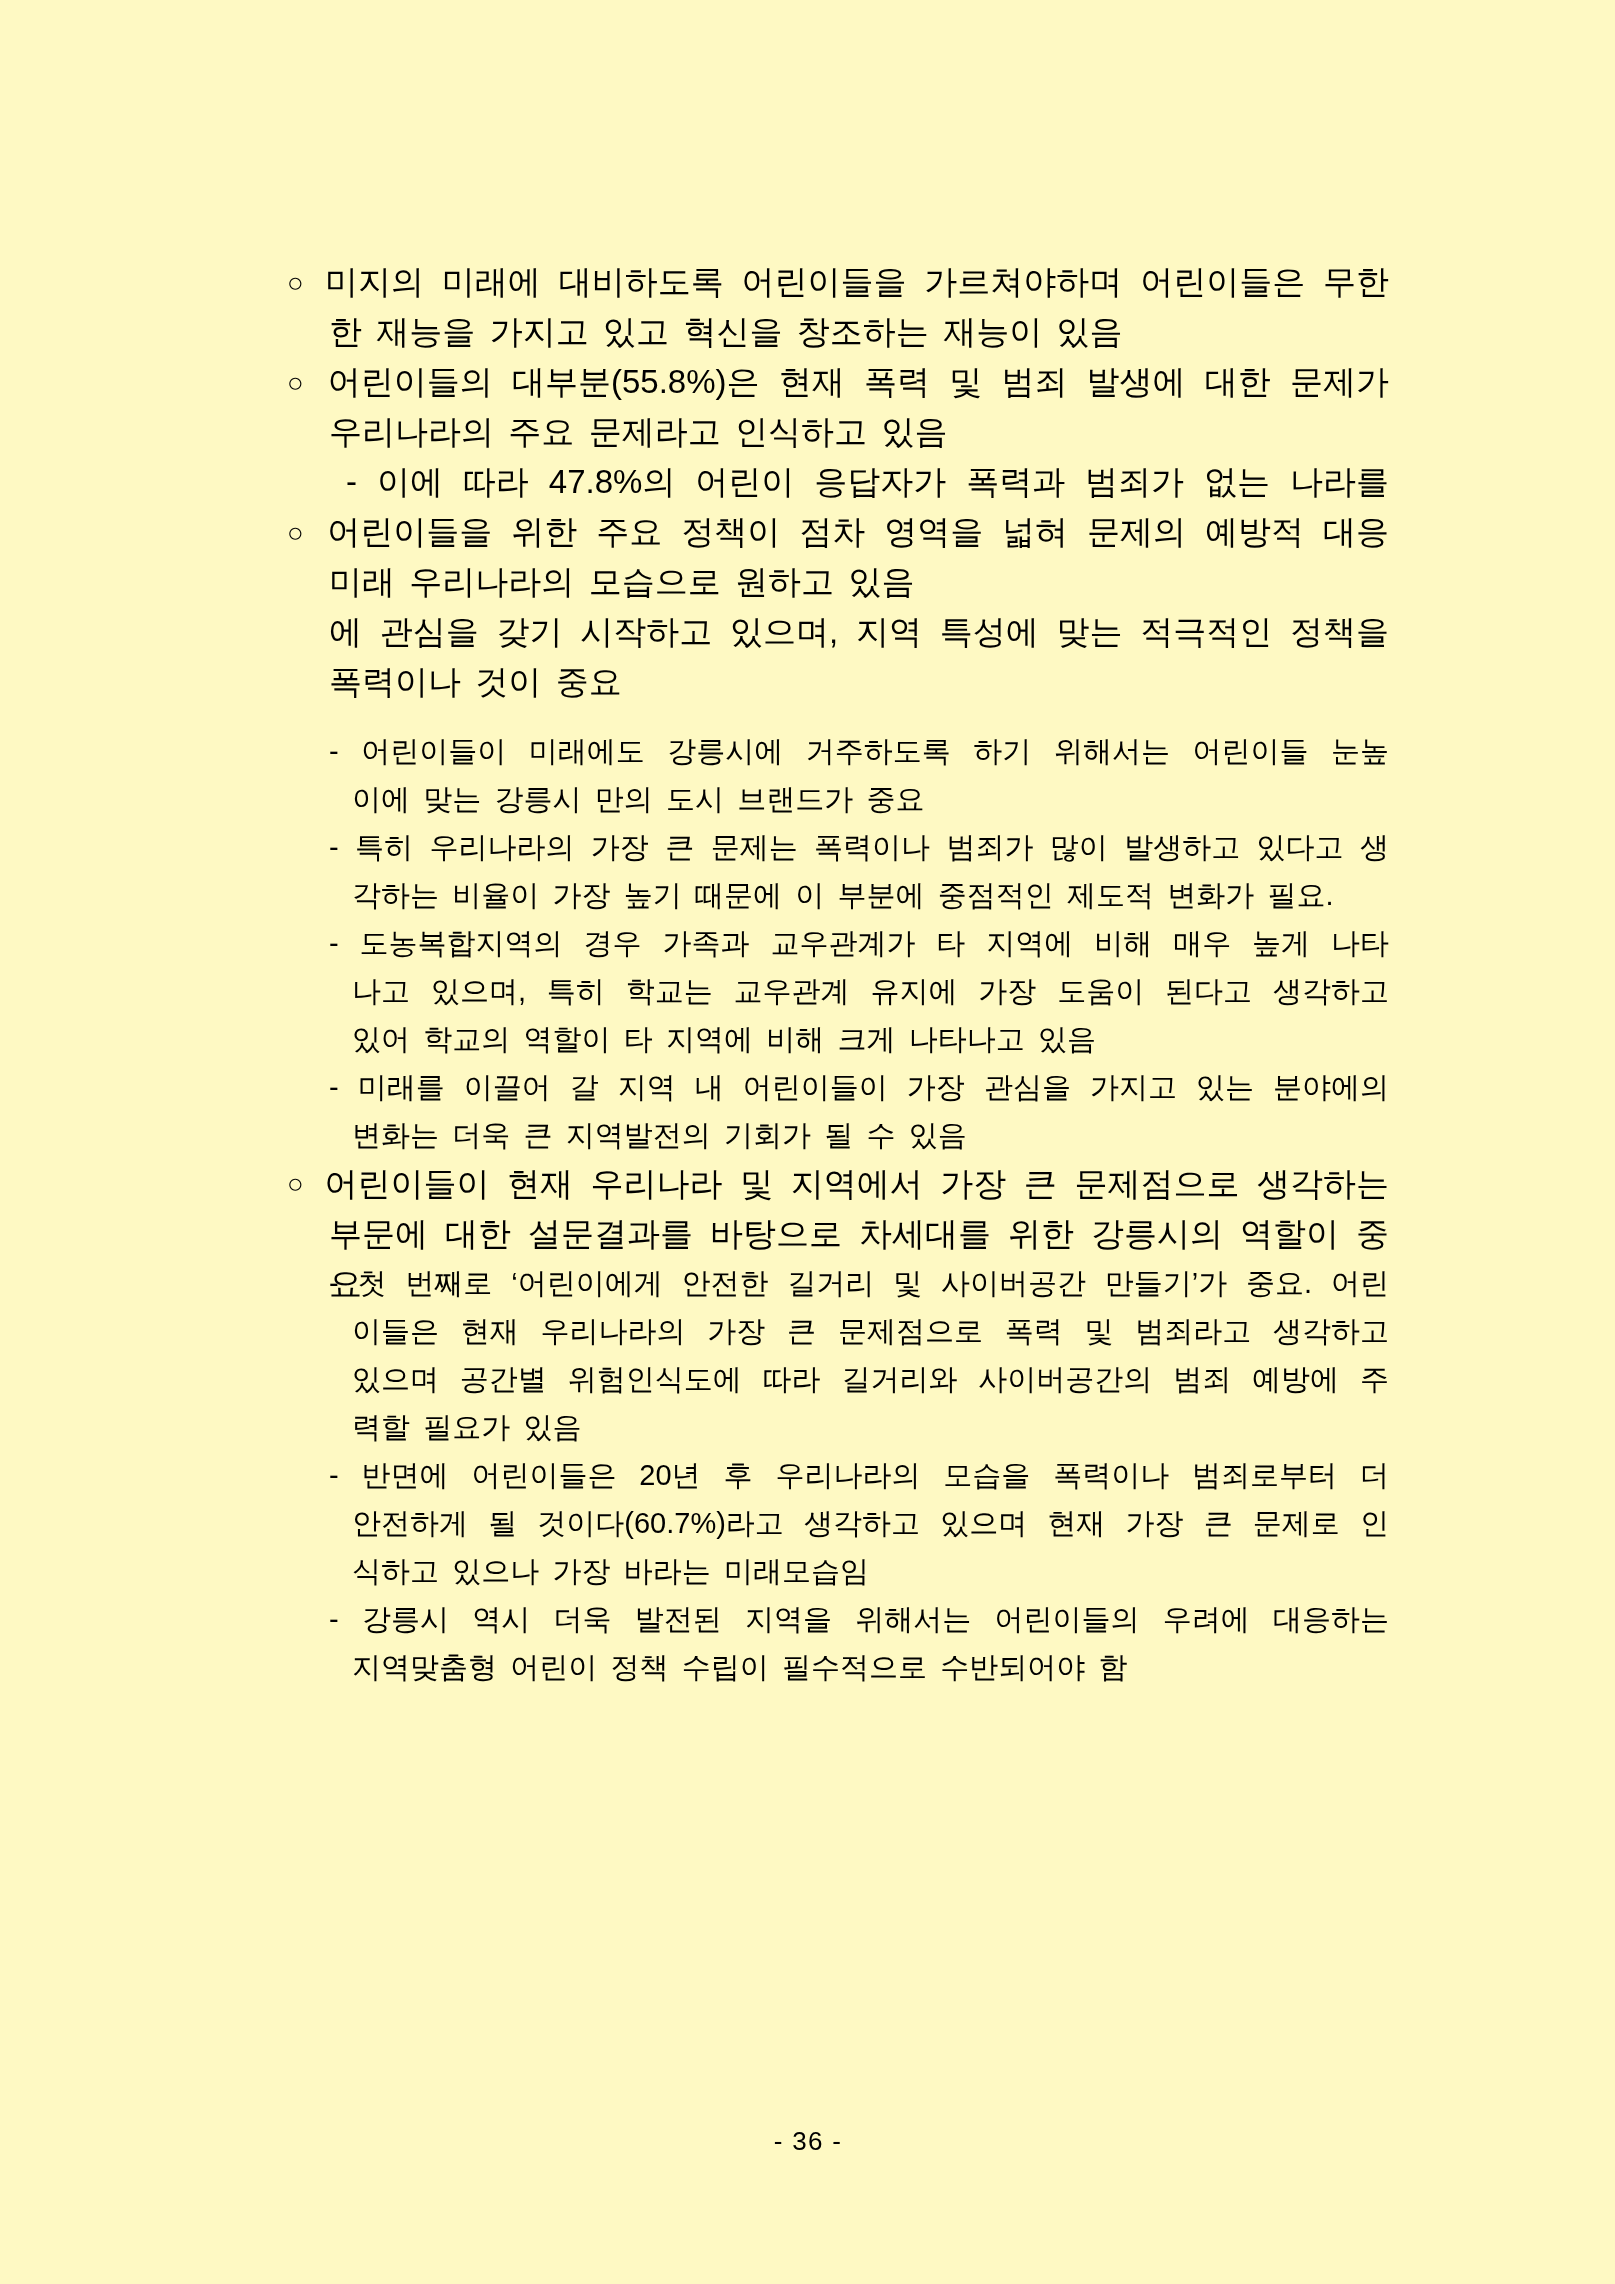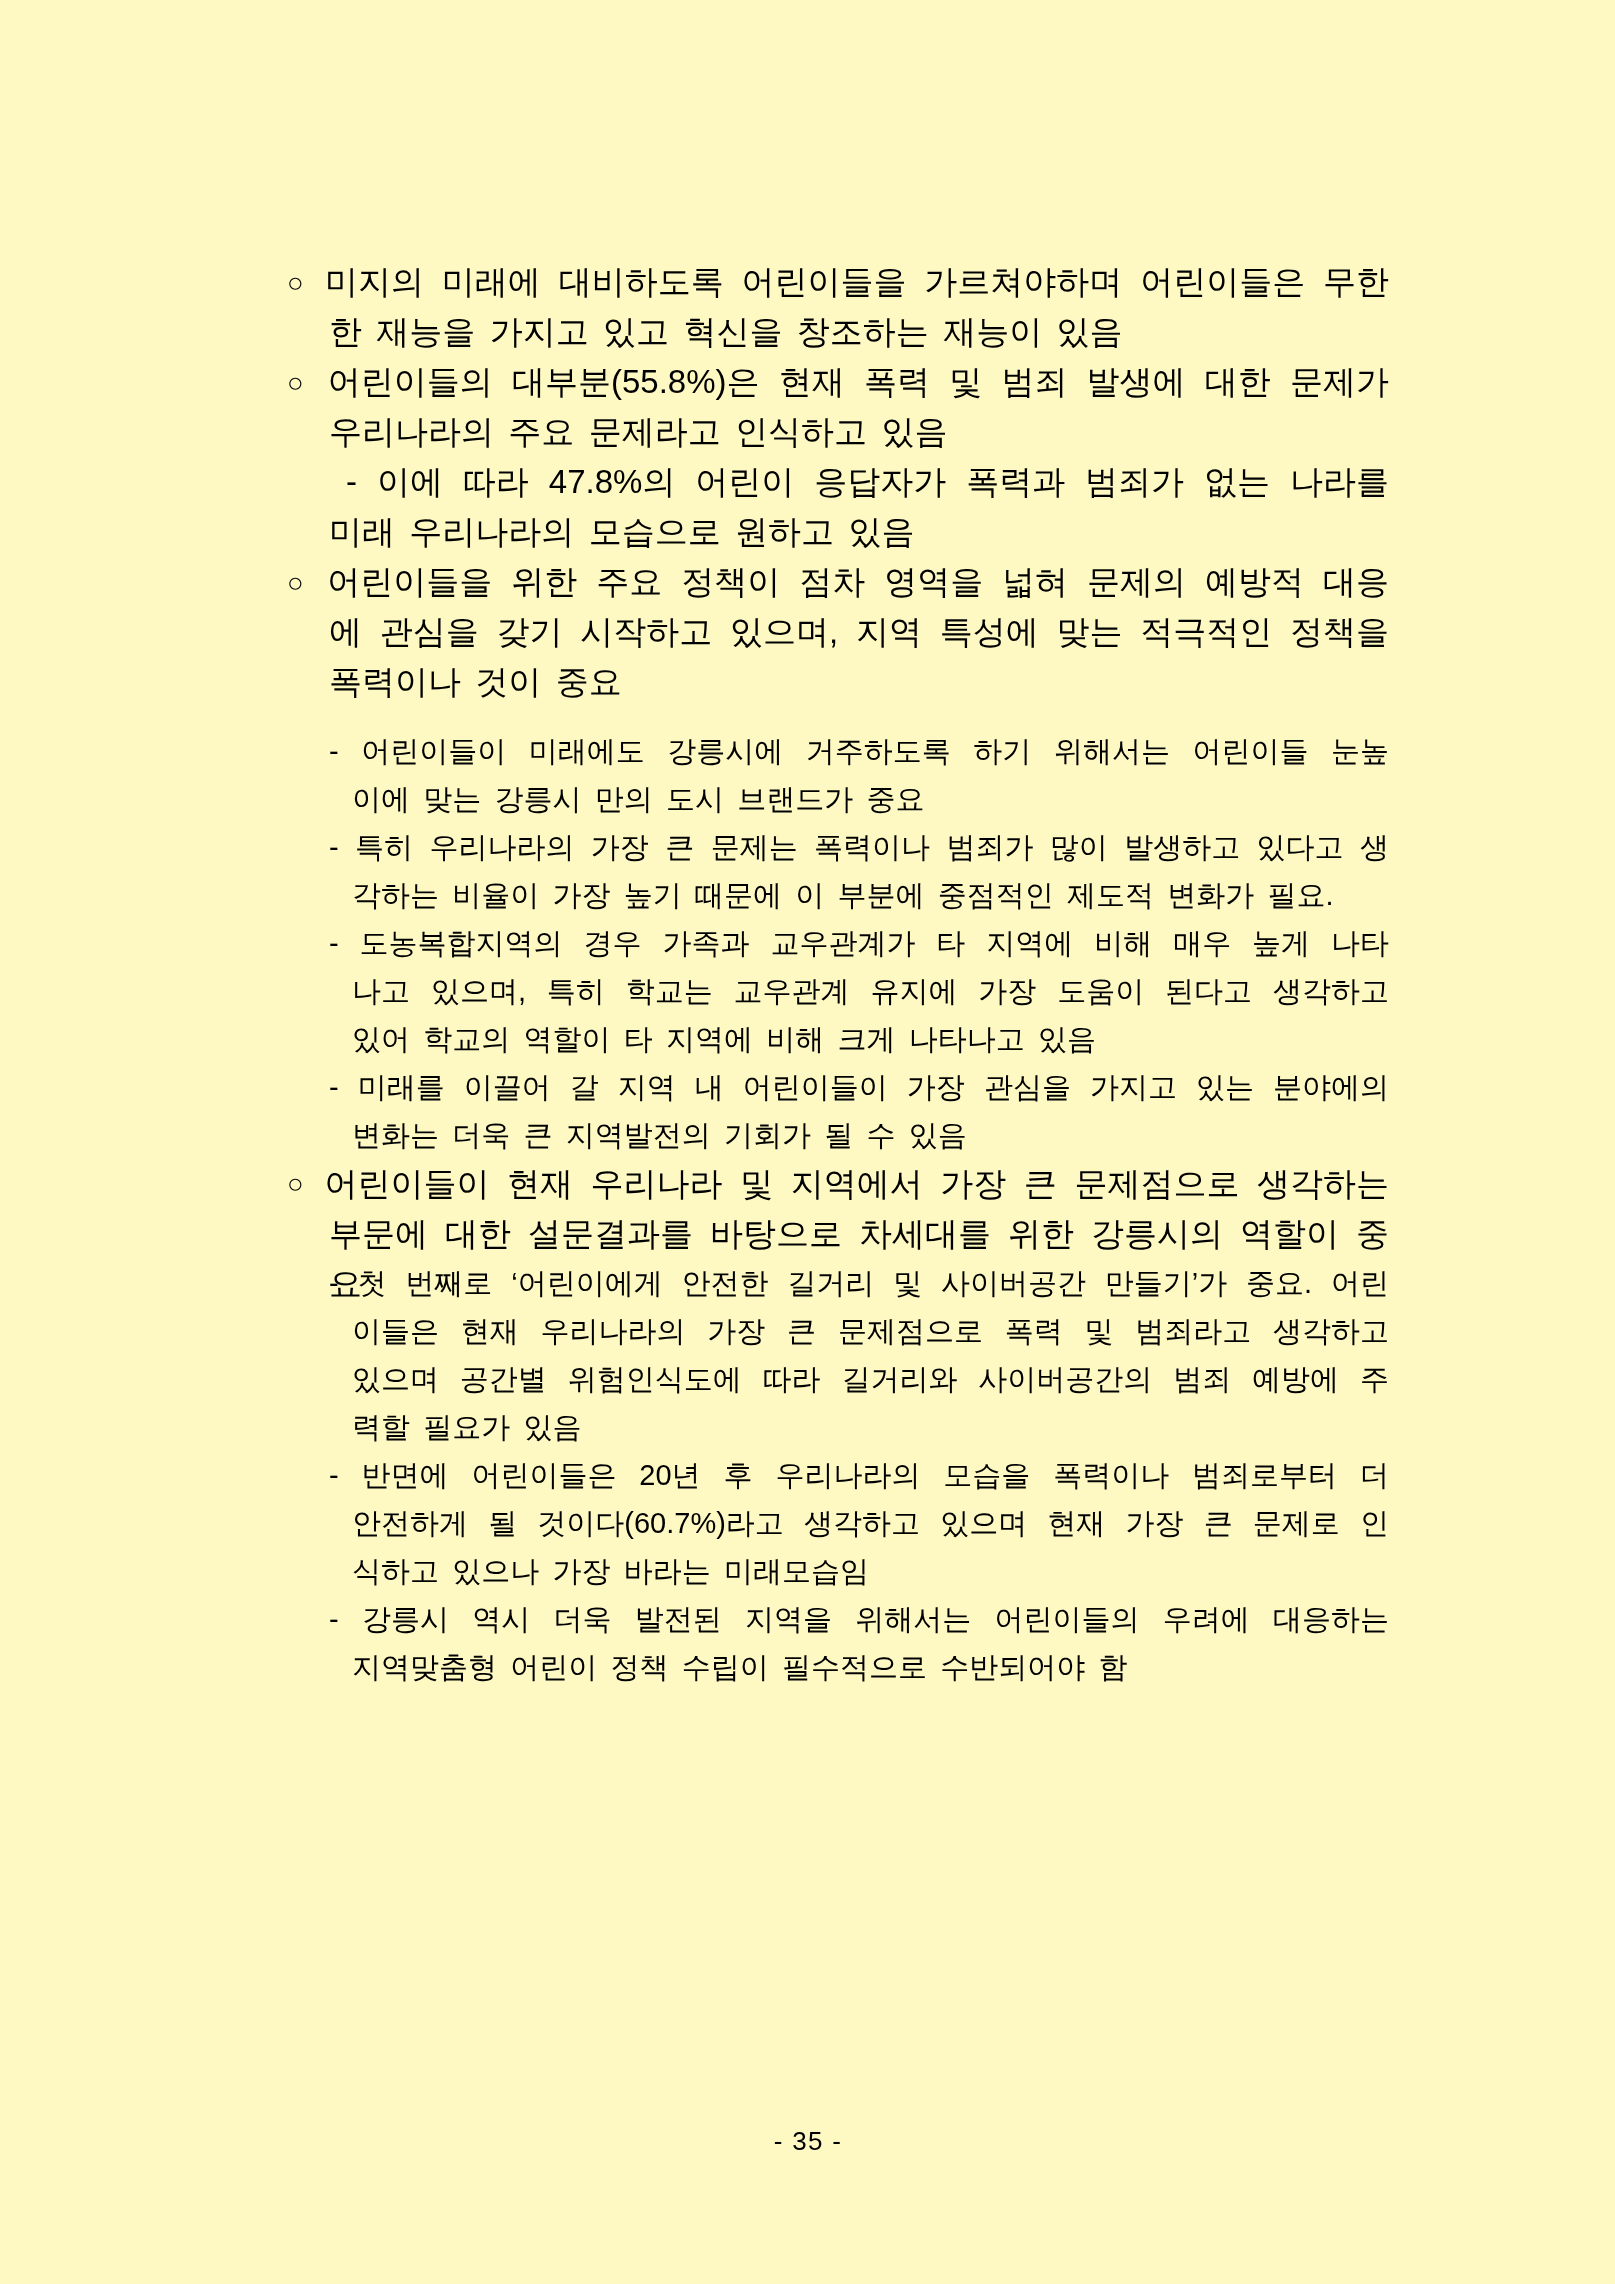--- a/index.html
+++ b/index.html
@@ -68,22 +68,22 @@
 </head>
 <body>
 
 <div class="page">
   <div class="content" id="bullet-list">
       <div class="line main first-main just"><span class="marker-circle">○</span> 미지의 미래에 대비하도록 어린이들을 가르쳐야하며 어린이들은 무한</div>
       <div class="line main cont-main">한 재능을 가지고 있고 혁신을 창조하는 재능이 있음</div>
       <div class="line main first-main just"><span class="marker-circle">○</span> 어린이들의 대부분(55.8%)은 현재 폭력 및 범죄 발생에 대한 문제가</div>
       <div class="line main cont-main">우리나라의 주요 문제라고 인식하고 있음</div>
       <div class="line main first-dashbig just"><span class="marker-dash">-</span> 이에 따라 47.8%의 어린이 응답자가 폭력과 범죄가 없는 나라를</div>
+      <div class="line main first-main just"><span class="marker-circle">○</span> 어린이들을 위한 주요 정책이 점차 영역을 넓혀 문제의 예방적 대응</div>
       <div class="line main cont-main">미래 우리나라의 모습으로 원하고 있음</div>
-      <div class="line main first-main just"><span class="marker-circle">○</span> 어린이들을 위한 주요 정책이 점차 영역을 넓혀 문제의 예방적 대응</div>
       <div class="line main cont-main just">에 관심을 갖기 시작하고 있으며, 지역 특성에 맞는 적극적인 정책을</div>
       <div class="line main cont-main">폭력이나 것이 중요</div>
       <div class="line sub first-dash just gap-before"><span class="marker-dash">-</span> 어린이들이 미래에도 강릉시에 거주하도록 하기 위해서는 어린이들 눈높</div>
       <div class="line sub cont-dash">이에 맞는 강릉시 만의 도시 브랜드가 중요</div>
       <div class="line sub first-dash just"><span class="marker-dash">-</span> 특히 우리나라의 가장 큰 문제는 폭력이나 범죄가 많이 발생하고 있다고 생</div>
       <div class="line sub cont-dash">각하는 비율이 가장 높기 때문에 이 부분에 중점적인 제도적 변화가 필요.</div>
       <div class="line sub first-dash just"><span class="marker-dash">-</span> 도농복합지역의 경우 가족과 교우관계가 타 지역에 비해 매우 높게 나타</div>
       <div class="line sub cont-dash just">나고 있으며, 특히 학교는 교우관계 유지에 가장 도움이 된다고 생각하고</div>
       <div class="line sub cont-dash">있어 학교의 역할이 타 지역에 비해 크게 나타나고 있음</div>
       <div class="line sub first-dash just"><span class="marker-dash">-</span> 미래를 이끌어 갈 지역 내 어린이들이 가장 관심을 가지고 있는 분야에의</div>
@@ -93,15 +93,15 @@
       <div class="line sub first-dash just"><span class="marker-dash">-</span> 첫 번째로 ‘어린이에게 안전한 길거리 및 사이버공간 만들기’가 중요. 어린</div>
       <div class="line sub cont-dash just">이들은 현재 우리나라의 가장 큰 문제점으로 폭력 및 범죄라고 생각하고</div>
       <div class="line sub cont-dash just">있으며 공간별 위험인식도에 따라 길거리와 사이버공간의 범죄 예방에 주</div>
       <div class="line sub cont-dash">력할 필요가 있음</div>
       <div class="line sub first-dash just"><span class="marker-dash">-</span> 반면에 어린이들은 20년 후 우리나라의 모습을 폭력이나 범죄로부터 더</div>
       <div class="line sub cont-dash just">안전하게 될 것이다(60.7%)라고 생각하고 있으며 현재 가장 큰 문제로 인</div>
       <div class="line sub cont-dash">식하고 있으나 가장 바라는 미래모습임</div>
       <div class="line sub first-dash just"><span class="marker-dash">-</span> 강릉시 역시 더욱 발전된 지역을 위해서는 어린이들의 우려에 대응하는</div>
       <div class="line sub cont-dash">지역맞춤형 어린이 정책 수립이 필수적으로 수반되어야 함</div>
     </div>
-  <div class="footer">- 35 -</div>
+  <div class="footer">- 36 -</div>
 </div>
 
 
 </body></html>

